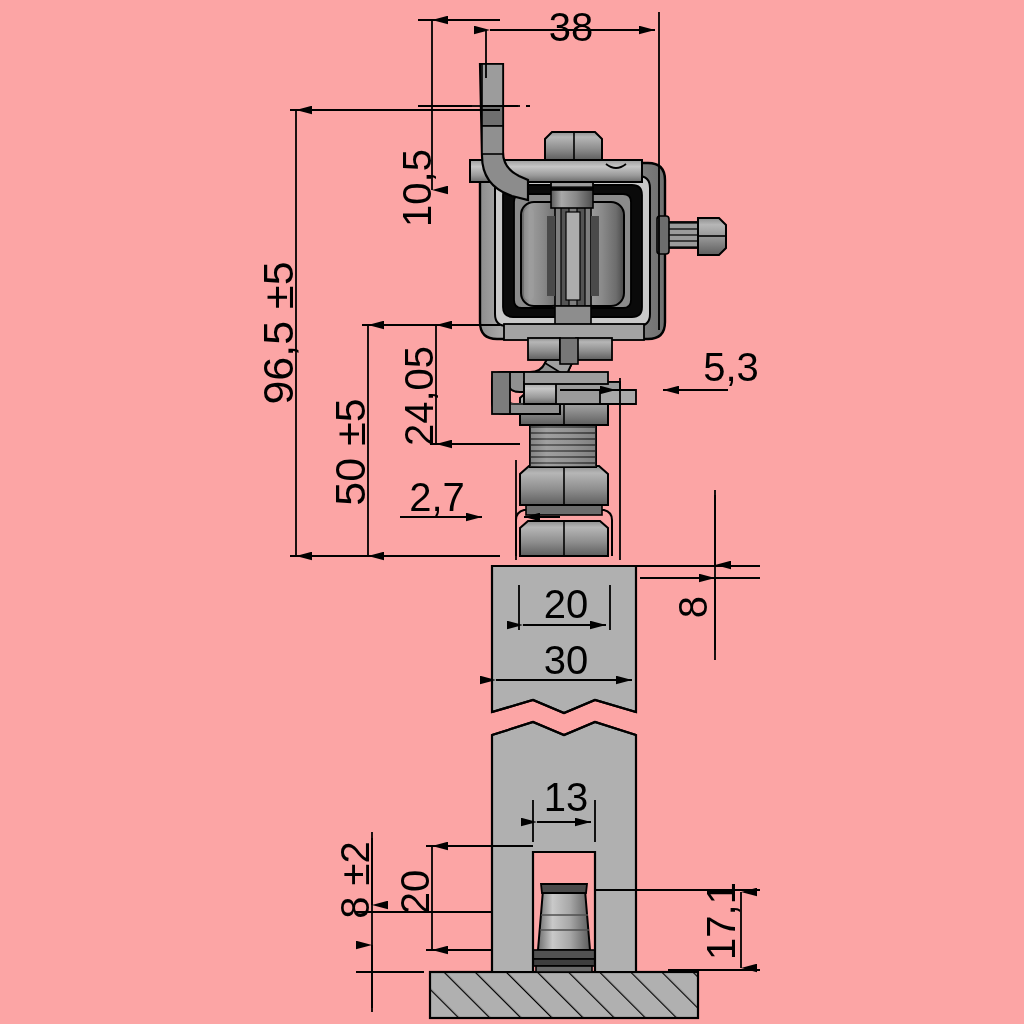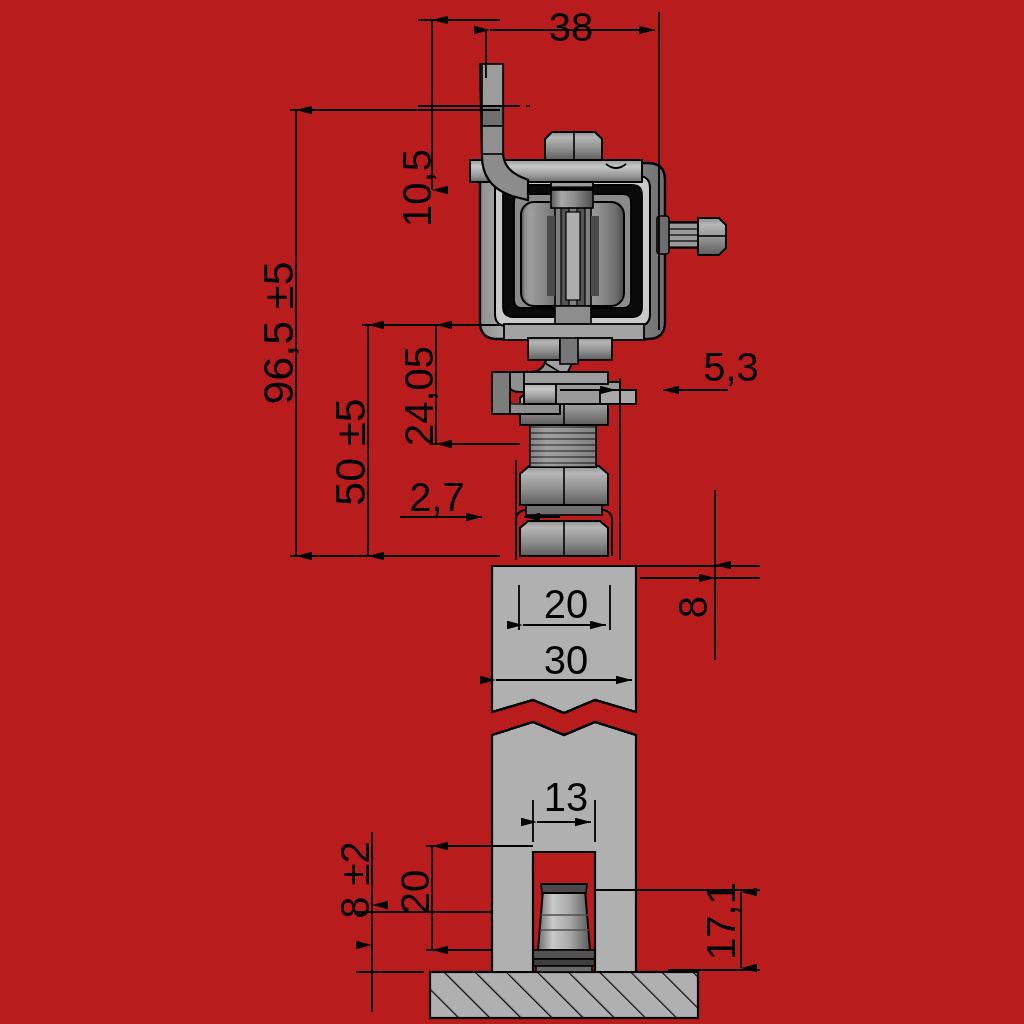--- a/index.html
+++ b/index.html
@@ -1,17 +1,17 @@
 <!DOCTYPE html>
 <html><head>
 <meta charset="utf-8">
 <style>
   html,body{margin:0;padding:0;background:#fff;}
   body{width:1024px;height:1024px;overflow:hidden;font-family:"Liberation Sans",sans-serif;}
-  #stage{position:relative;width:1024px;height:1024px;background:#b91c1c;}
+  #stage{position:relative;width:1024px;height:1024px;background:#fca5a5;}
   svg#dwg{position:absolute;left:0;top:0;width:1024px;height:1024px;}
   .dimtext{font-family:"Liberation Sans",sans-serif;font-weight:400;fill:#000;}
 </style>
 </head>
 <body>
 
 <div id="stage">
   <svg id="dwg" viewBox="0 0 1024 1024">
     <defs>
       <marker id="arrIn" markerWidth="16" markerHeight="9" refX="16" refY="4.5" orient="auto" markerUnits="userSpaceOnUse">

